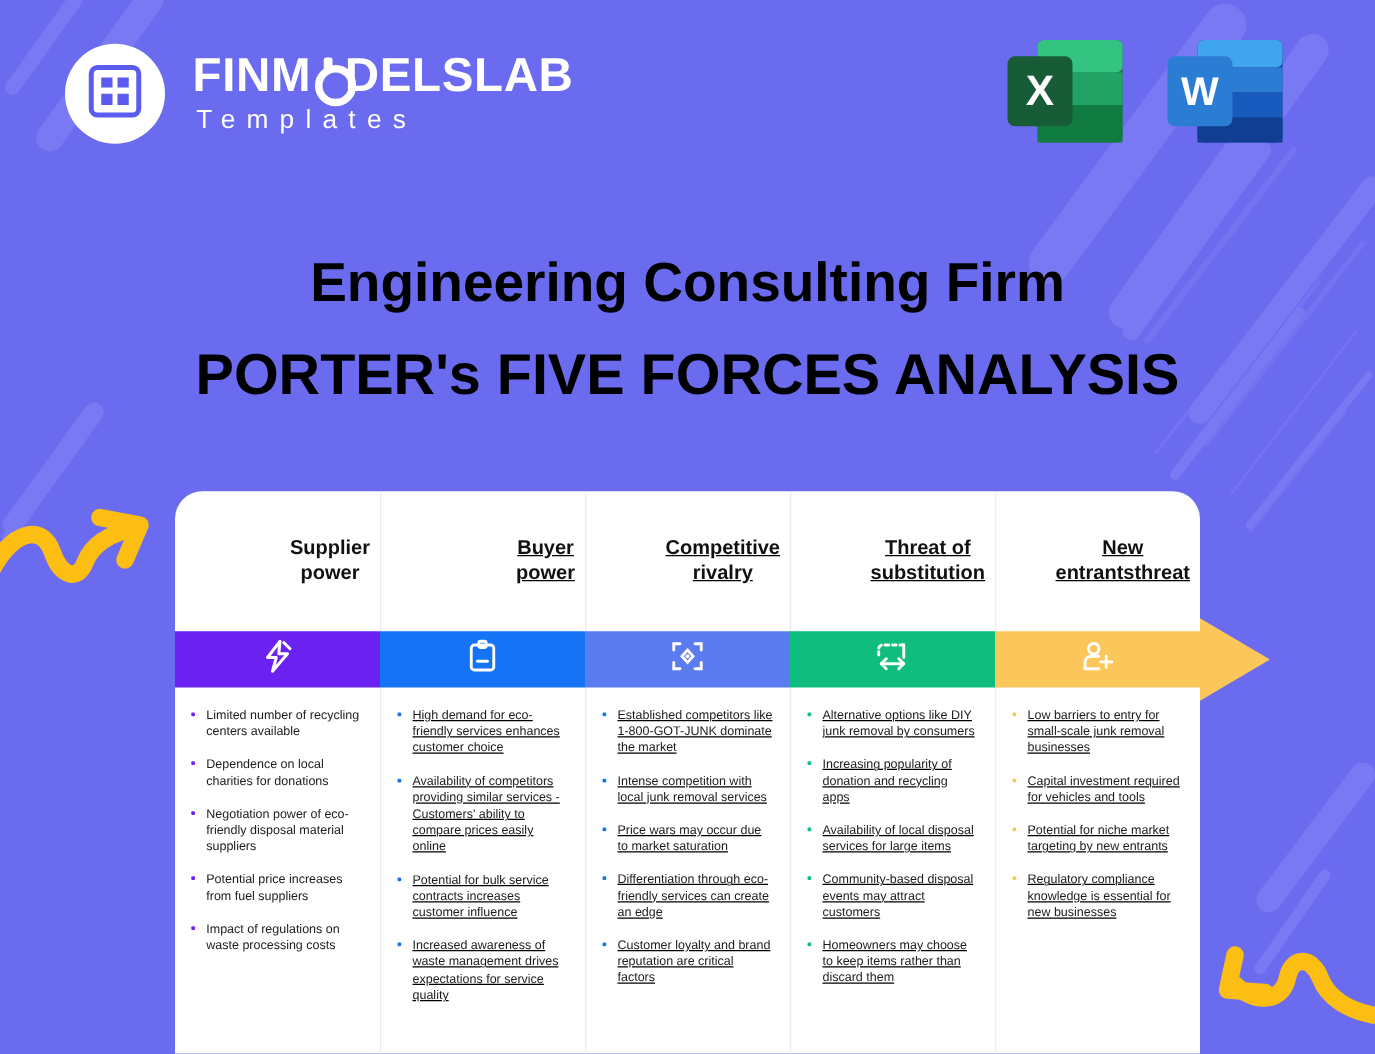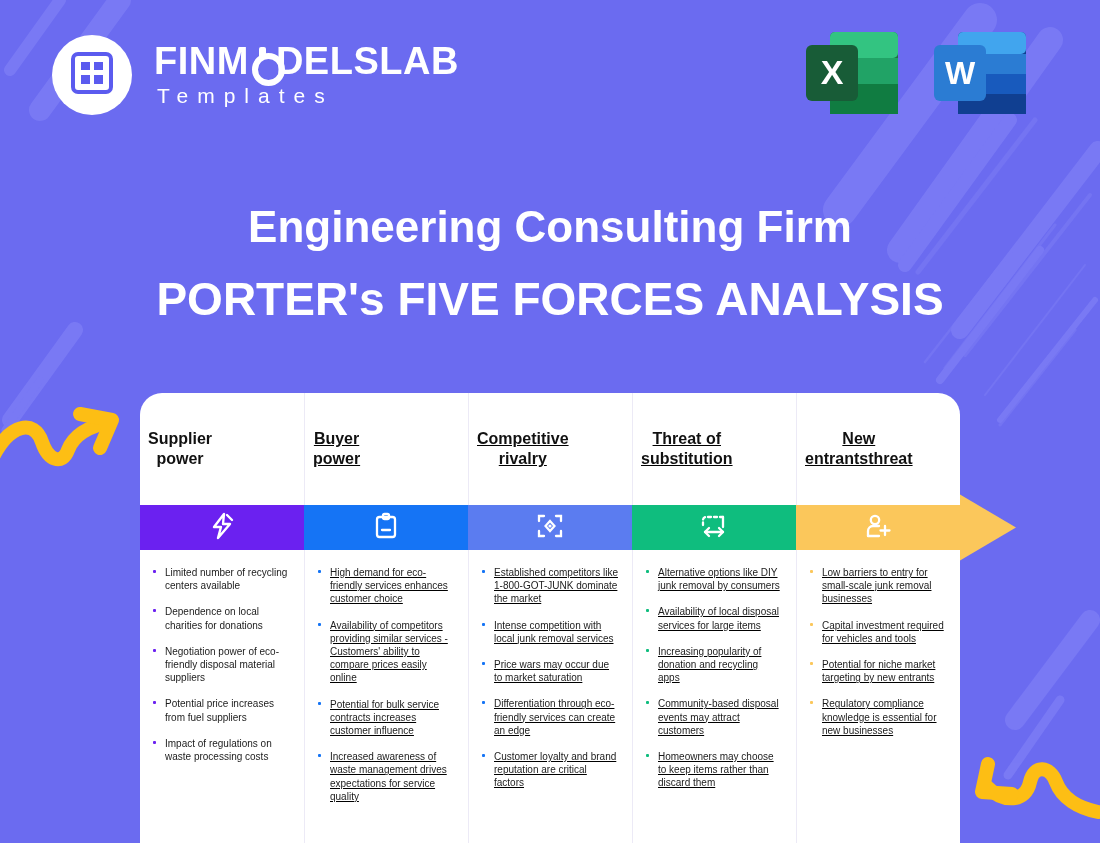--- a/index.html
+++ b/index.html
@@ -44,21 +44,21 @@
   }
   .brand-sub {
     font-size:21px; color:#ffffff; letter-spacing:9px; font-weight:300;
     margin-top:2px; padding-left:3px;
   }
   .office-icons { display:flex; align-items:center; gap:28px; padding-right:18px; }
 
   
   .titles {
     position:absolute; top:196px; left:0; width:1100px; text-align:center;
-    color:#ffffff;
+    color:#000000;
   }
   .title-line1 {
     font-size:44px; font-weight:bold; letter-spacing:0px; line-height:62px;
   }
   .title-line2 {
     font-size:46px; font-weight:bold; letter-spacing:0px; line-height:62px;
     margin-top:10px;
   }
 
   
@@ -75,21 +75,21 @@
   .card-inner { position:relative; width:820px; height:450px; }
 
   .grid {
     position:absolute; inset:0; display:grid;
     grid-template-columns:repeat(5,1fr);
   }
   .col { position:relative; display:flex; flex-direction:column; }
   .col + .col { border-left:1px solid #eceaf6;text-decoration:underline; }
 
   .col-title {
-    height:112px; display:flex; align-items:center; justify-content:flex-start;
+    height:112px; display:flex; align-items:center; justify-content:flex-end;
     text-align:center; font-size:16px; font-weight:bold; color:#111111;
     line-height:20px; padding:0 8px;
   }
   .col-icon {
     height:45px; display:flex; align-items:center; justify-content:center;
     position:relative;
   }
   .col-body { flex:1; padding:16px 14px 10px 10px; }
 
   ul.points { list-style:none; }
@@ -262,22 +262,22 @@
 
       <div class="col">
         <div class="col-title">
           <span><span>Threat of</span><br>
           <span>substitution</span></span>
         </div>
         <div class="col-icon"></div>
         <div class="col-body">
           <ul class="points" style="--bullet:#0FBD7E">
             <li>Alternative options like DIY junk removal by consumers</li>
+            <li>Increasing popularity of donation and recycling apps</li>
             <li>Availability of local disposal services for large items</li>
-            <li>Increasing popularity of donation and recycling apps</li>
             <li>Community-based disposal events may attract customers</li>
             <li>Homeowners may choose to keep items rather than discard them</li>
           </ul>
         </div>
       </div>
 
       <div class="col">
         <div class="col-title">
           <span><span>New</span><br>
           <span>entrantsthreat</span></span>

